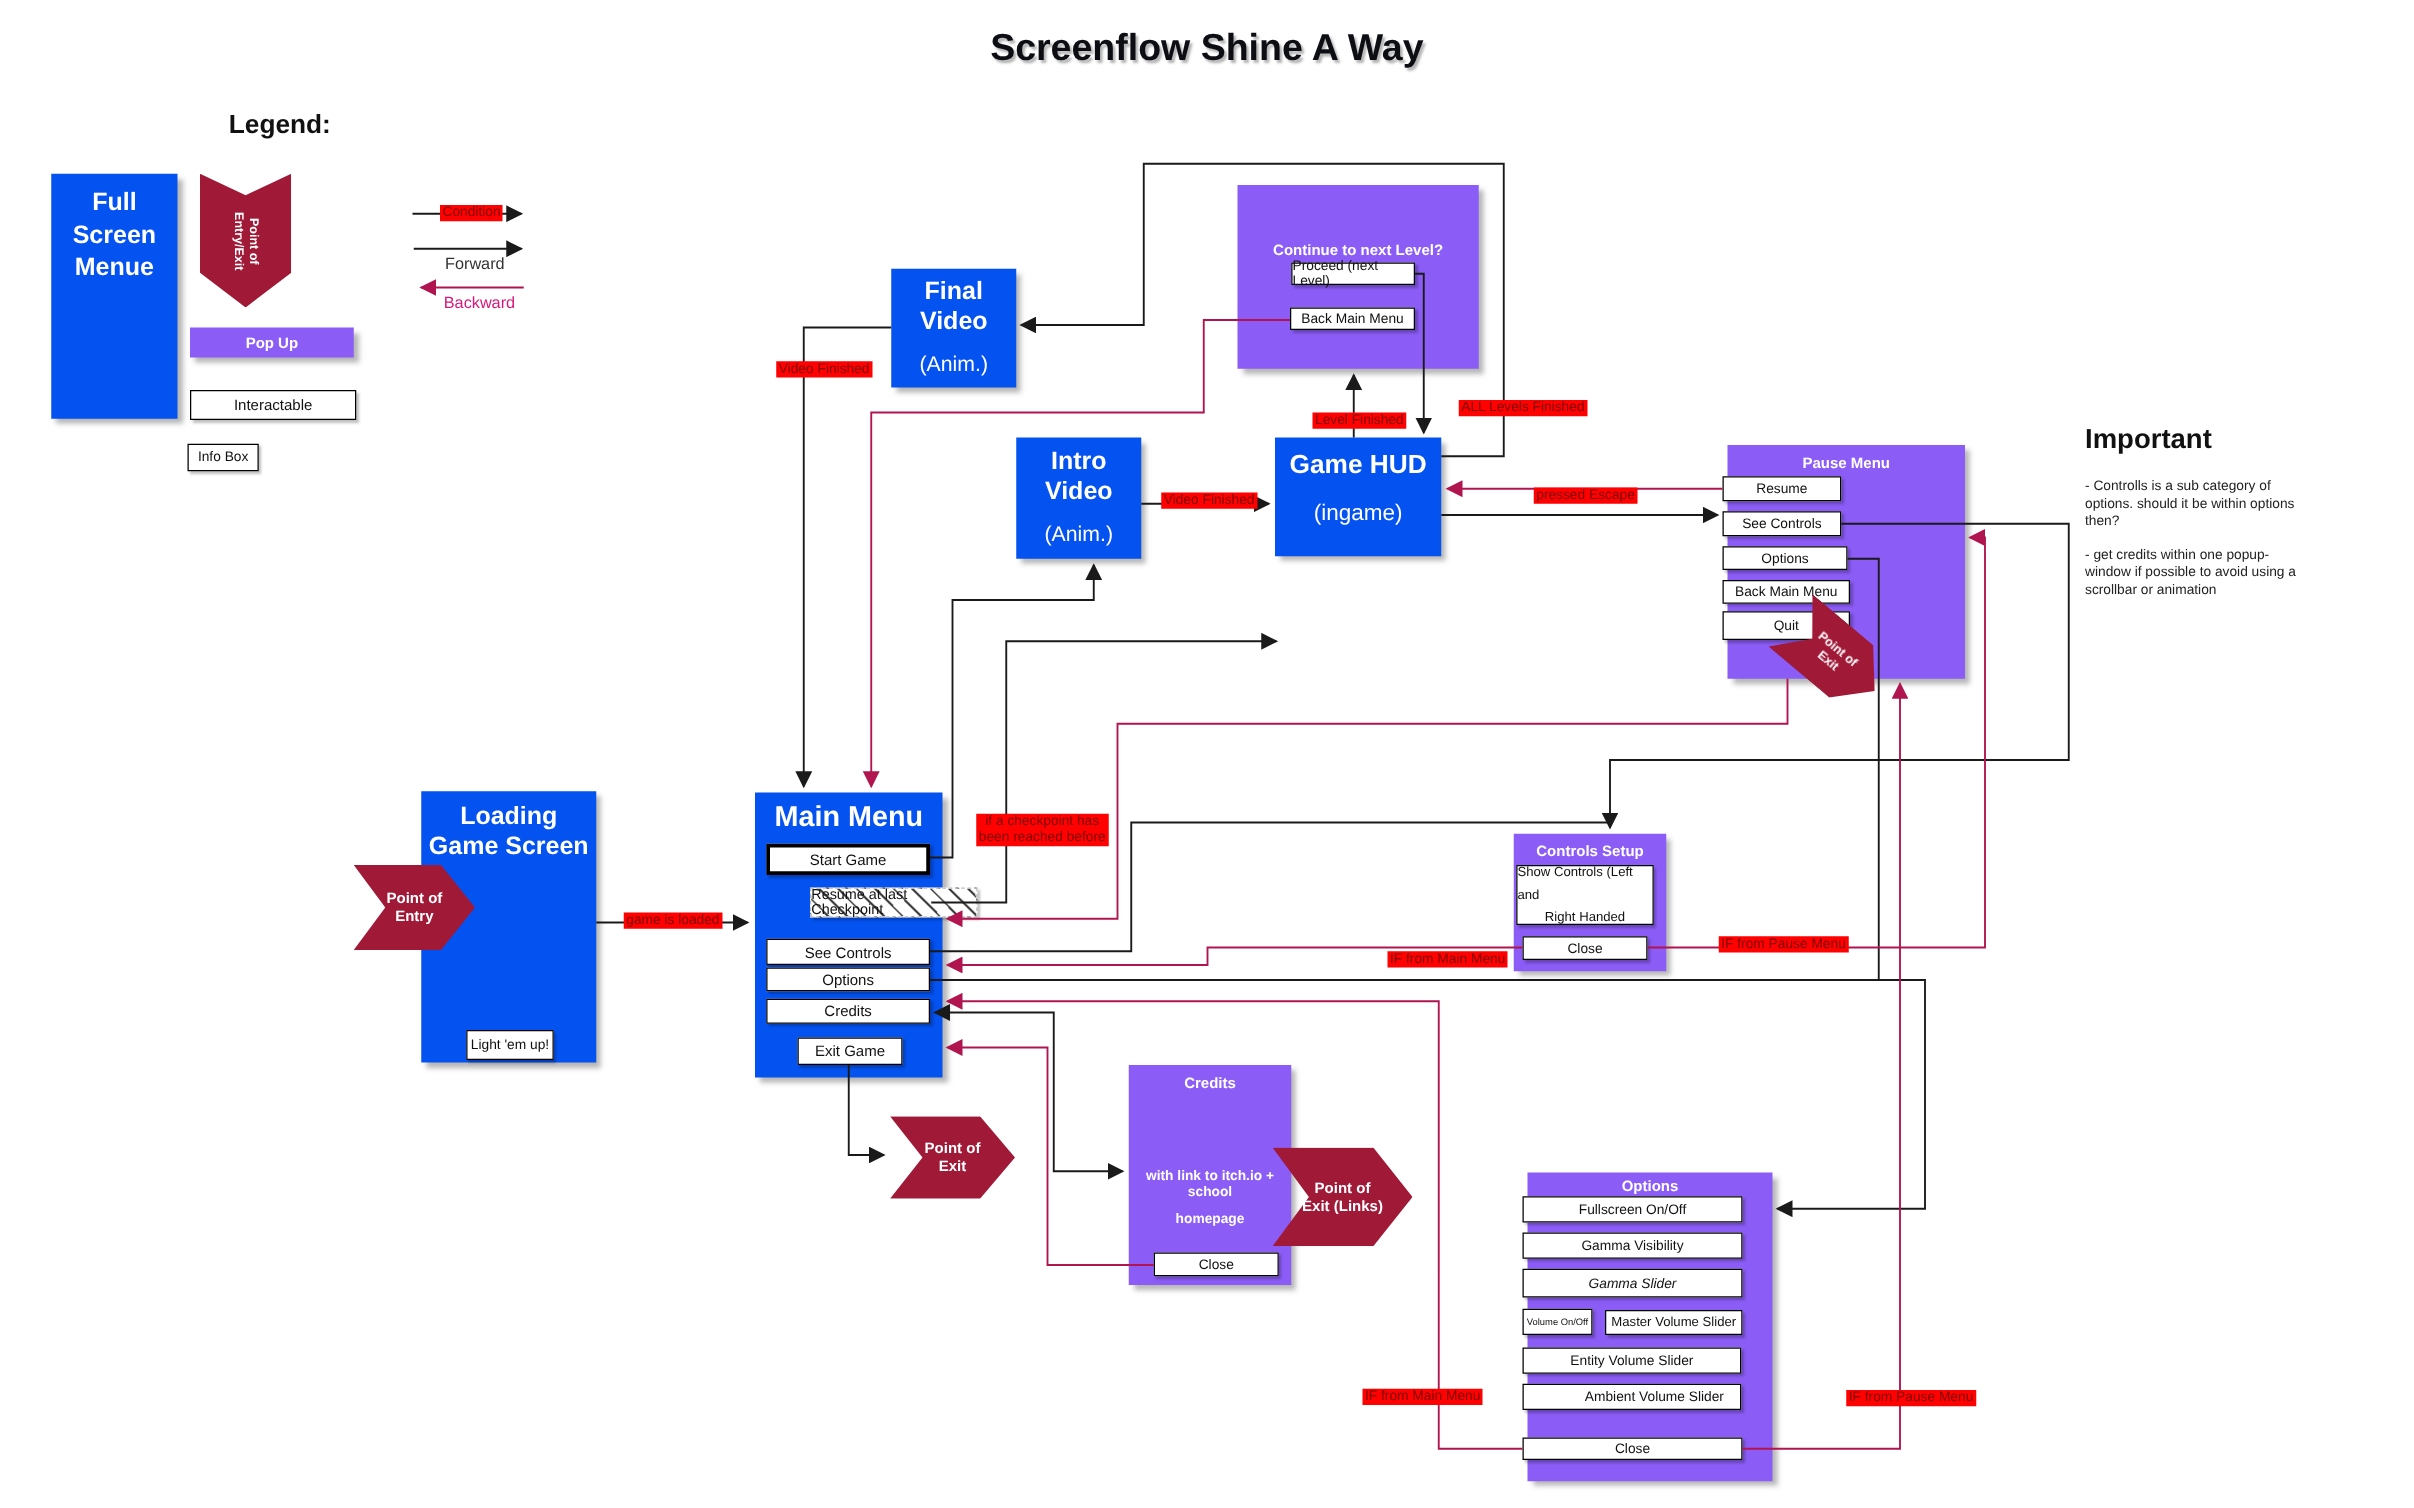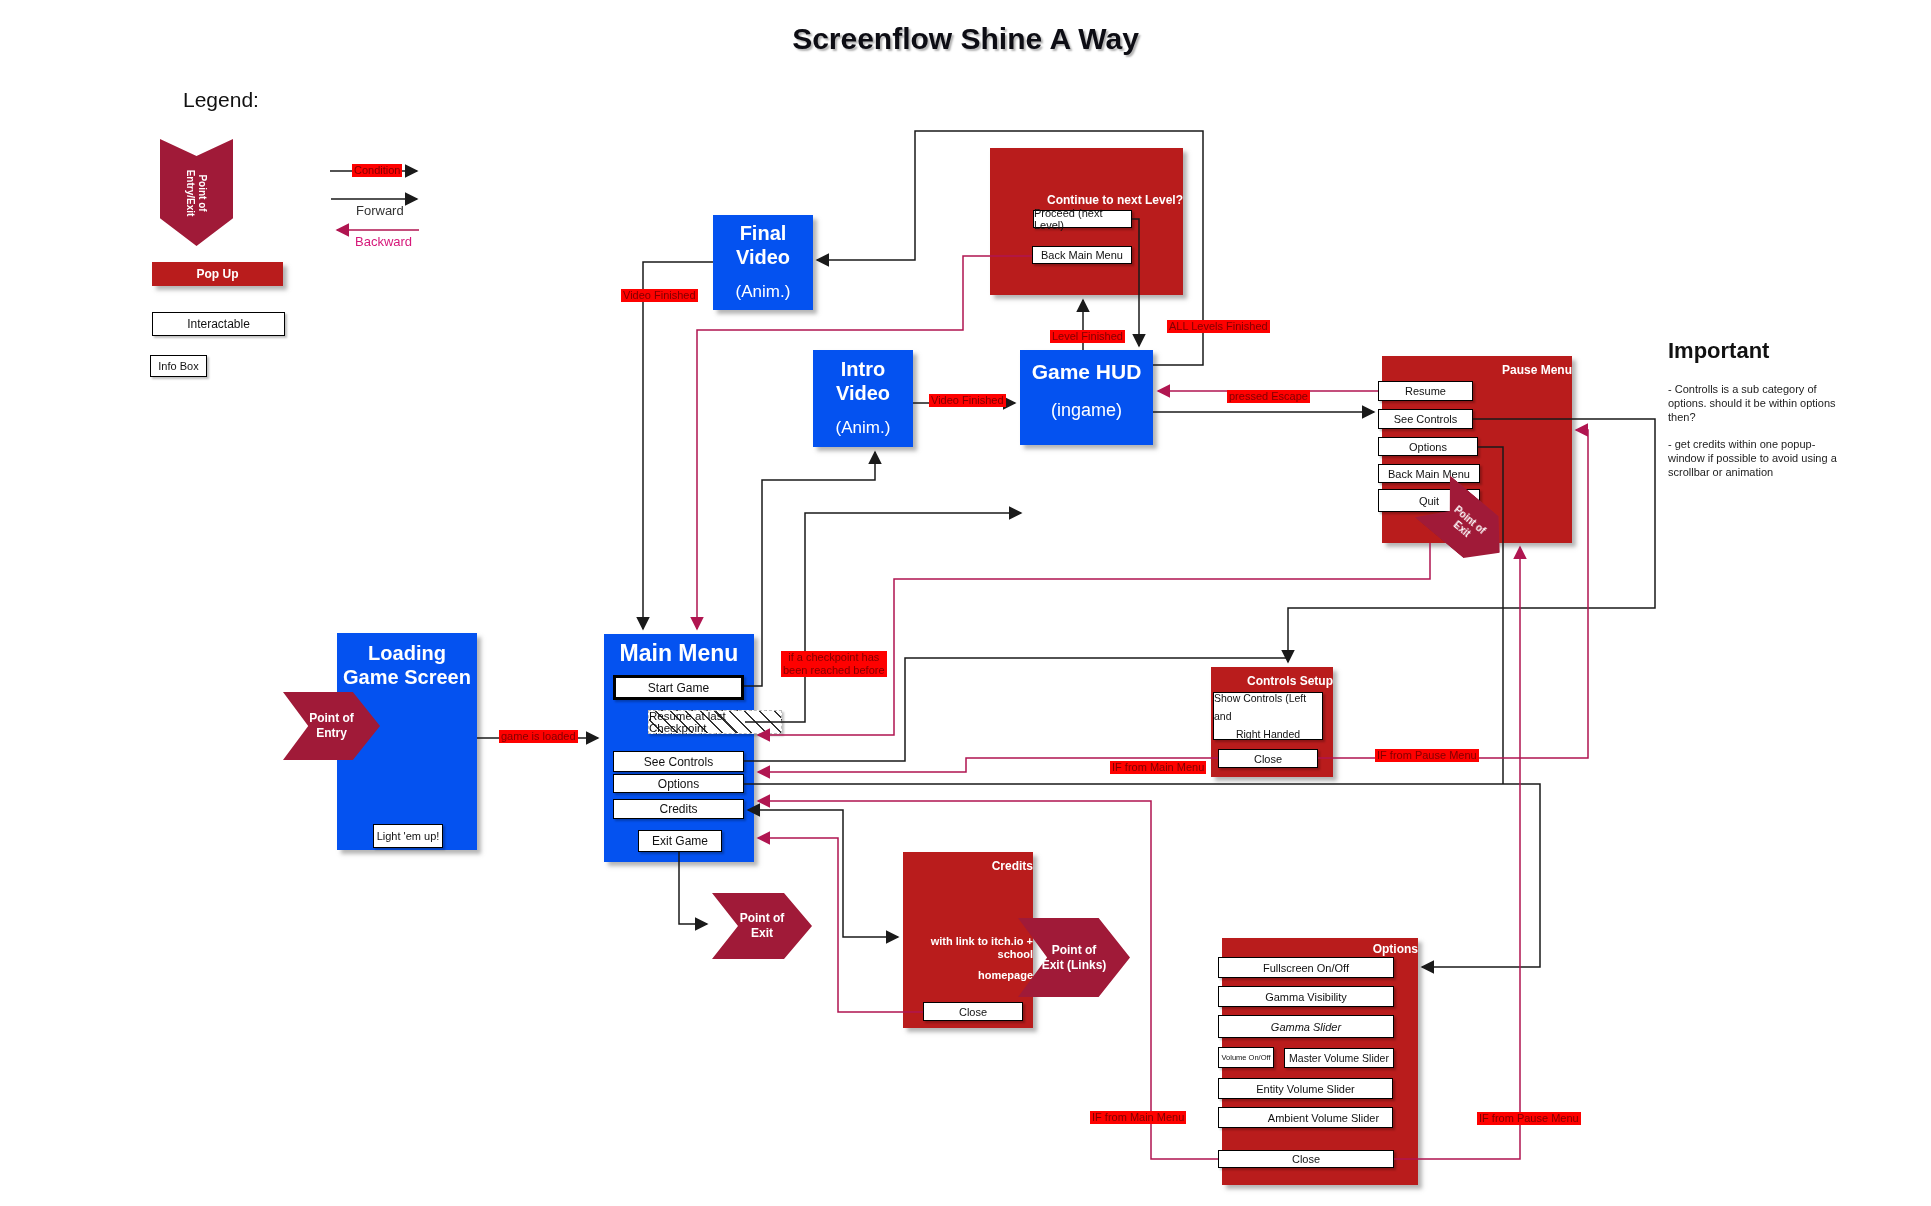--- a/index.html
+++ b/index.html
@@ -1,19 +1,19 @@
 <!DOCTYPE html>
 <html><head>
 <meta charset="utf-8">
 <style>
   html,body{margin:0;padding:0;background:#fff;font-family:"Liberation Sans",sans-serif;}
   #canvas{position:relative;width:1931px;height:1206px;background:#fff;overflow:hidden;}
   .abs{position:absolute;}
   .screen{position:absolute;background:#0452F0;color:#fff;text-align:center;box-shadow:4px 4px 4px rgba(110,110,110,.5);z-index:2;}
-  .popup{position:absolute;background:#b91c1c;color:#fff;text-align:right;box-shadow:4px 4px 4px rgba(110,110,110,.5);z-index:2;}
+  .popup{position:absolute;background:#8b5cf6;color:#fff;text-align:center;box-shadow:4px 4px 4px rgba(110,110,110,.5);z-index:2;}
   .ptitle{font-weight:bold;font-size:12px;margin-top:7px;}
   .wbtn{position:absolute;background:#fff;border:1.5px solid #000;color:#111;display:flex;align-items:center;justify-content:center;font-size:12px;z-index:3;box-shadow:2px 2px 2px rgba(0,0,0,.25);box-sizing:border-box;}
   .gbtn{font-size:11px;}
   .cond{position:absolute;background:#FE0100;color:#7F0000;font-size:11px;line-height:13px;padding:0 2px;white-space:nowrap;z-index:6;}
   .chev{position:absolute;background:#A01A38;color:#fff;display:flex;flex-direction:column;align-items:center;justify-content:center;font-weight:bold;z-index:4;filter:drop-shadow(3px 3px 2px rgba(0,0,0,.35));text-align:center;}
   .chev-right{clip-path:polygon(0 0,72% 0,100% 50%,72% 100%,0 100%,26% 50%);}
   .chev-down{clip-path:polygon(0 0,50% 16%,100% 0,100% 74%,50% 100%,0 74%);}
   .hatch{background:#fff repeating-linear-gradient(45deg,rgba(0,0,0,0) 0 9px,rgba(0,0,0,.8) 9px 10.5px);}
   .dashedbox{position:absolute;border:2px dashed #7b8fd0;background:repeating-linear-gradient(135deg,rgba(120,140,200,.22) 0 2px,rgba(0,0,0,0) 2px 13px);color:#8e98a6;font-weight:bold;font-size:15px;line-height:19px;text-align:center;z-index:2;box-sizing:border-box;}
   svg.wires{position:absolute;left:0;top:0;z-index:5;pointer-events:none;}
@@ -61,22 +61,25 @@
       <polyline points="1318,758 1588,758 1588,430 1576,430" marker-end="url(#ac)"></polyline>
       <polyline points="1218,1159 1151,1159 1151,801 758,801" marker-end="url(#ac)"></polyline>
       <polyline points="1394,1159 1520,1159 1520,547" marker-end="url(#ac)"></polyline>
       <polyline points="923,1012 838,1012 838,838 758,838" marker-end="url(#ac)"></polyline>
       <polyline points="419,230 337,230" marker-end="url(#ac)"></polyline>
     </g>
   </svg>
 
   <div class="abs" style="left:0;top:22px;width:1931px;text-align:center;font-size:30px;font-weight:bold;color:#0d0d14;text-shadow:2px 2px 2px rgba(0,0,0,.3);z-index:2;">Screenflow Shine A Way</div>
 
-  <div class="abs" style="left:183px;top:88px;font-size:21px;font-weight:normal;color:#111;z-index:2;">Legend:</div>
-
+  <div class="abs" style="left:183px;top:88px;font-size:21px;font-weight:bold;color:#111;z-index:2;">Legend:</div>
+
+  <div class="screen" style="left:41px;top:139px;width:101px;height:196px;">
+    <div style="font-size:20px;font-weight:bold;line-height:26px;padding:10px 4px 0 4px;">Full Screen Menue</div>
+  </div>
 
   <div class="chev chev-down" style="left:160px;top:139px;width:73px;height:107px;">
     <div style="transform:rotate(90deg);font-size:10px;line-height:12px;white-space:nowrap;">
       <div>Point of</div>
       <div>Entry/Exit</div>
     </div>
   </div>
 
   <div class="cond" style="left:352px;top:164px;">Condition</div>
   <div class="abs" style="left:356px;top:203px;font-size:13px;color:#333;z-index:2;">Forward</div>

